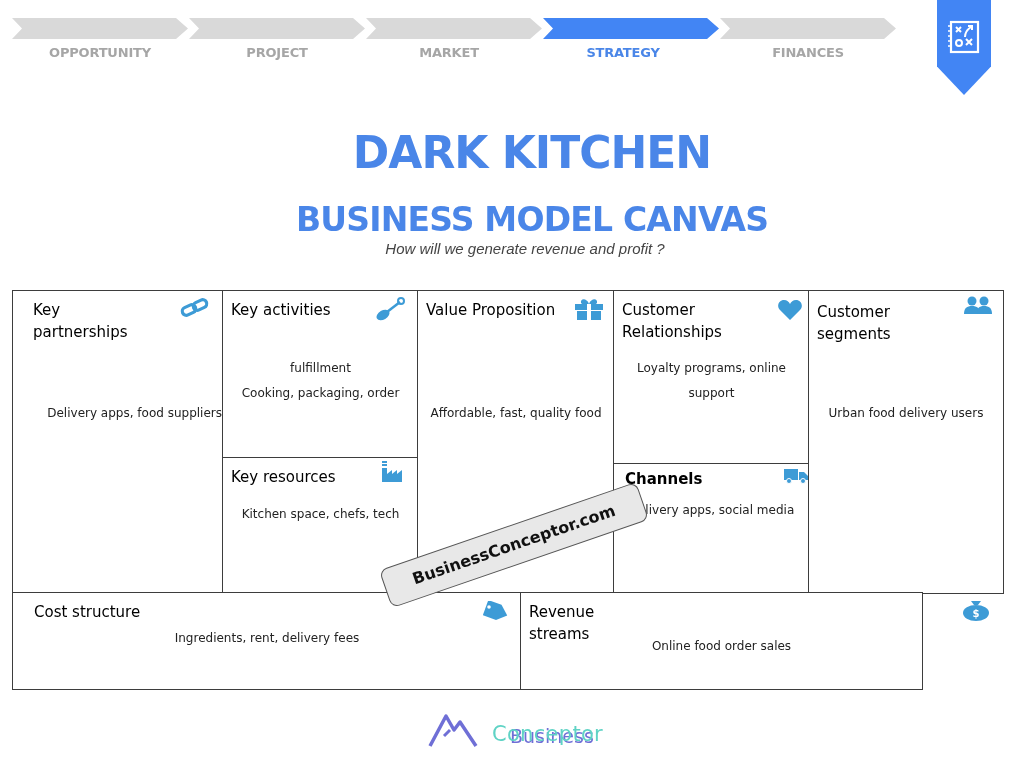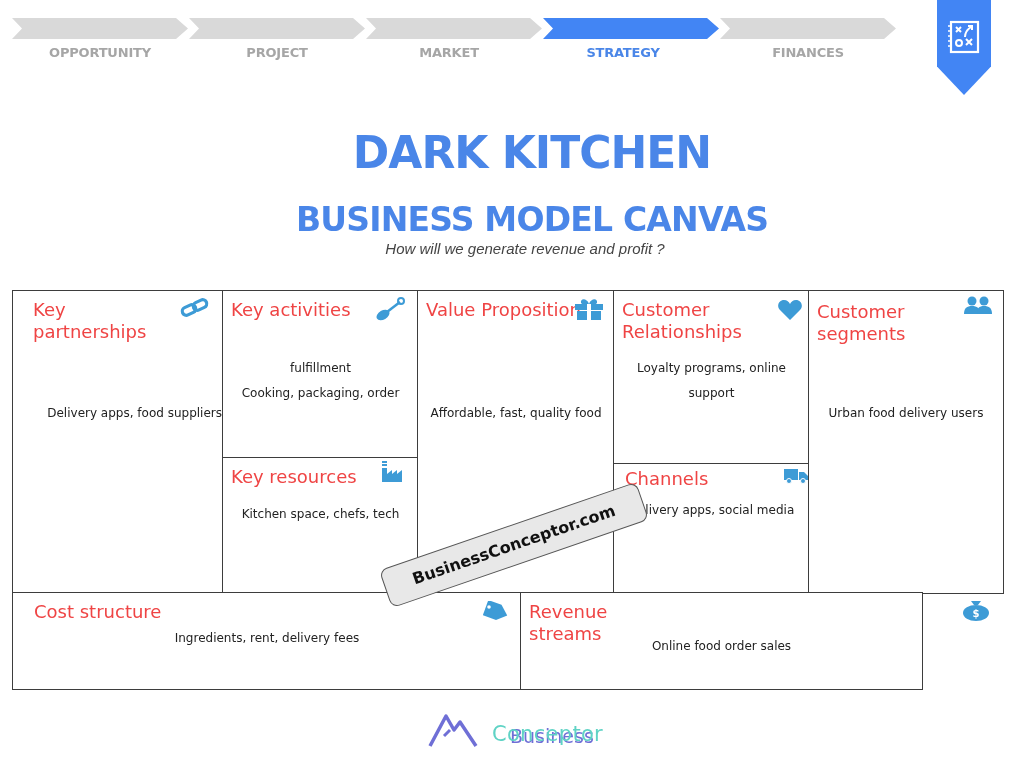--- a/index.html
+++ b/index.html
@@ -10,21 +10,21 @@
   .step-label { position:absolute; top:45px; font-family:"DejaVu Sans", sans-serif; font-weight:bold; font-size:13px; color:#a6a6a6; text-align:center; letter-spacing:-0.2px; }
   .step-label.active { color:#4a86e8; }
   .bookmark { position:absolute; left:937px; top:0; width:54px; height:95px; background:#4285f4;
               clip-path: polygon(0 0, 100% 0, 100% 70%, 50% 100%, 0 70%); }
   .bookmark svg { position:absolute; left:11px; top:20px; }
   .title { position:absolute; left:0; width:1064px; text-align:center; font-family:"DejaVu Sans", sans-serif; font-weight:bold; color:#4a86e8; }
   .t1 { top:127px; font-size:44px; letter-spacing:-1px; }
   .t2 { top:200px; font-size:33px; letter-spacing:-0.8px; }
   .subtitle { position:absolute; left:0; width:1050px; top:240px; text-align:center; font-style:italic; font-size:15px; color:#444; }
   .box { position:absolute; border:1.5px solid #3d3d3d; box-sizing:border-box; background:#fff; }
-  .box-title { position:absolute; left:20px; top:8px; font-family:"DejaVu Sans", sans-serif; font-size:18px; color:#ef4444; line-height:22px; }
+  .box-title { position:absolute; left:20px; top:8px; font-family:"DejaVu Sans", sans-serif; font-size:15px; color:#000000; line-height:22px; }
   .box-body { position:absolute; left:0; right:0; text-align:center; font-family:"DejaVu Sans", sans-serif; font-size:12px; color:#222; line-height:25px; }
   .icon { position:absolute; }
   .watermark { position:absolute; left:378px; top:525px; width:272px; height:40px; background:#e8e8e8; border:1px solid #555; border-radius:8px;
                transform: rotate(-19deg); transform-origin:center; box-sizing:border-box;
                font-family:"DejaVu Sans", sans-serif; font-weight:bold; font-size:16px; color:#111; text-align:center; line-height:38px; }
   .logo { position:absolute; left:428px; top:708px; width:180px; height:46px; }
   .logo-b { position:absolute; left:82px; top:17px; font-family:"DejaVu Sans", sans-serif; font-weight:normal; font-size:19px; color:#6f6fd6; }
   .logo-c { position:absolute; left:64px; top:14px; font-family:"DejaVu Sans", sans-serif; font-size:21px; color:#5fd3c5; letter-spacing:0.3px; }
 </style>
 </head>
@@ -114,21 +114,21 @@
   <svg class="icon" style="left:164px;top:9px;" width="24" height="20" viewBox="0 0 24 20">
     <path d="M12 20L2 10C-2 6 1 0 6 0c3 0 5 2 6 4 1-2 3-4 6-4 5 0 8 6 4 10z" fill="#3d9bd6"></path>
   </svg>
   <div class="box-body" style="top:65px;">
     <div>Loyalty programs, online</div>
     <div>support</div>
   </div>
 </div>
 
 <div class="box" style="left:613px;top:463px;width:197px;height:131px;">
-  <div class="box-title" style="left:11px;top:4px;">Channels</div>
+  <div class="box-title" style="left:11px;top:4px;font-weight:bold;">Channels</div>
   <svg class="icon" style="left:170px;top:3px;" width="24" height="17" viewBox="0 0 24 17">
     <path d="M0 2h14v11H0zM15 5h5l4 4v4h-9z" fill="#3d9bd6"></path>
     <circle cx="5" cy="14" r="2.5" fill="#3d9bd6" stroke="#fff" stroke-width="1"></circle>
     <circle cx="19" cy="14" r="2.5" fill="#3d9bd6" stroke="#fff" stroke-width="1"></circle>
   </svg>
   <div class="box-body" style="top:34px;">Delivery apps, social media</div>
 </div>
 
 <div class="box" style="left:808px;top:290px;width:196px;height:304px;">
   <div class="box-title" style="left:8px;top:10px;">

